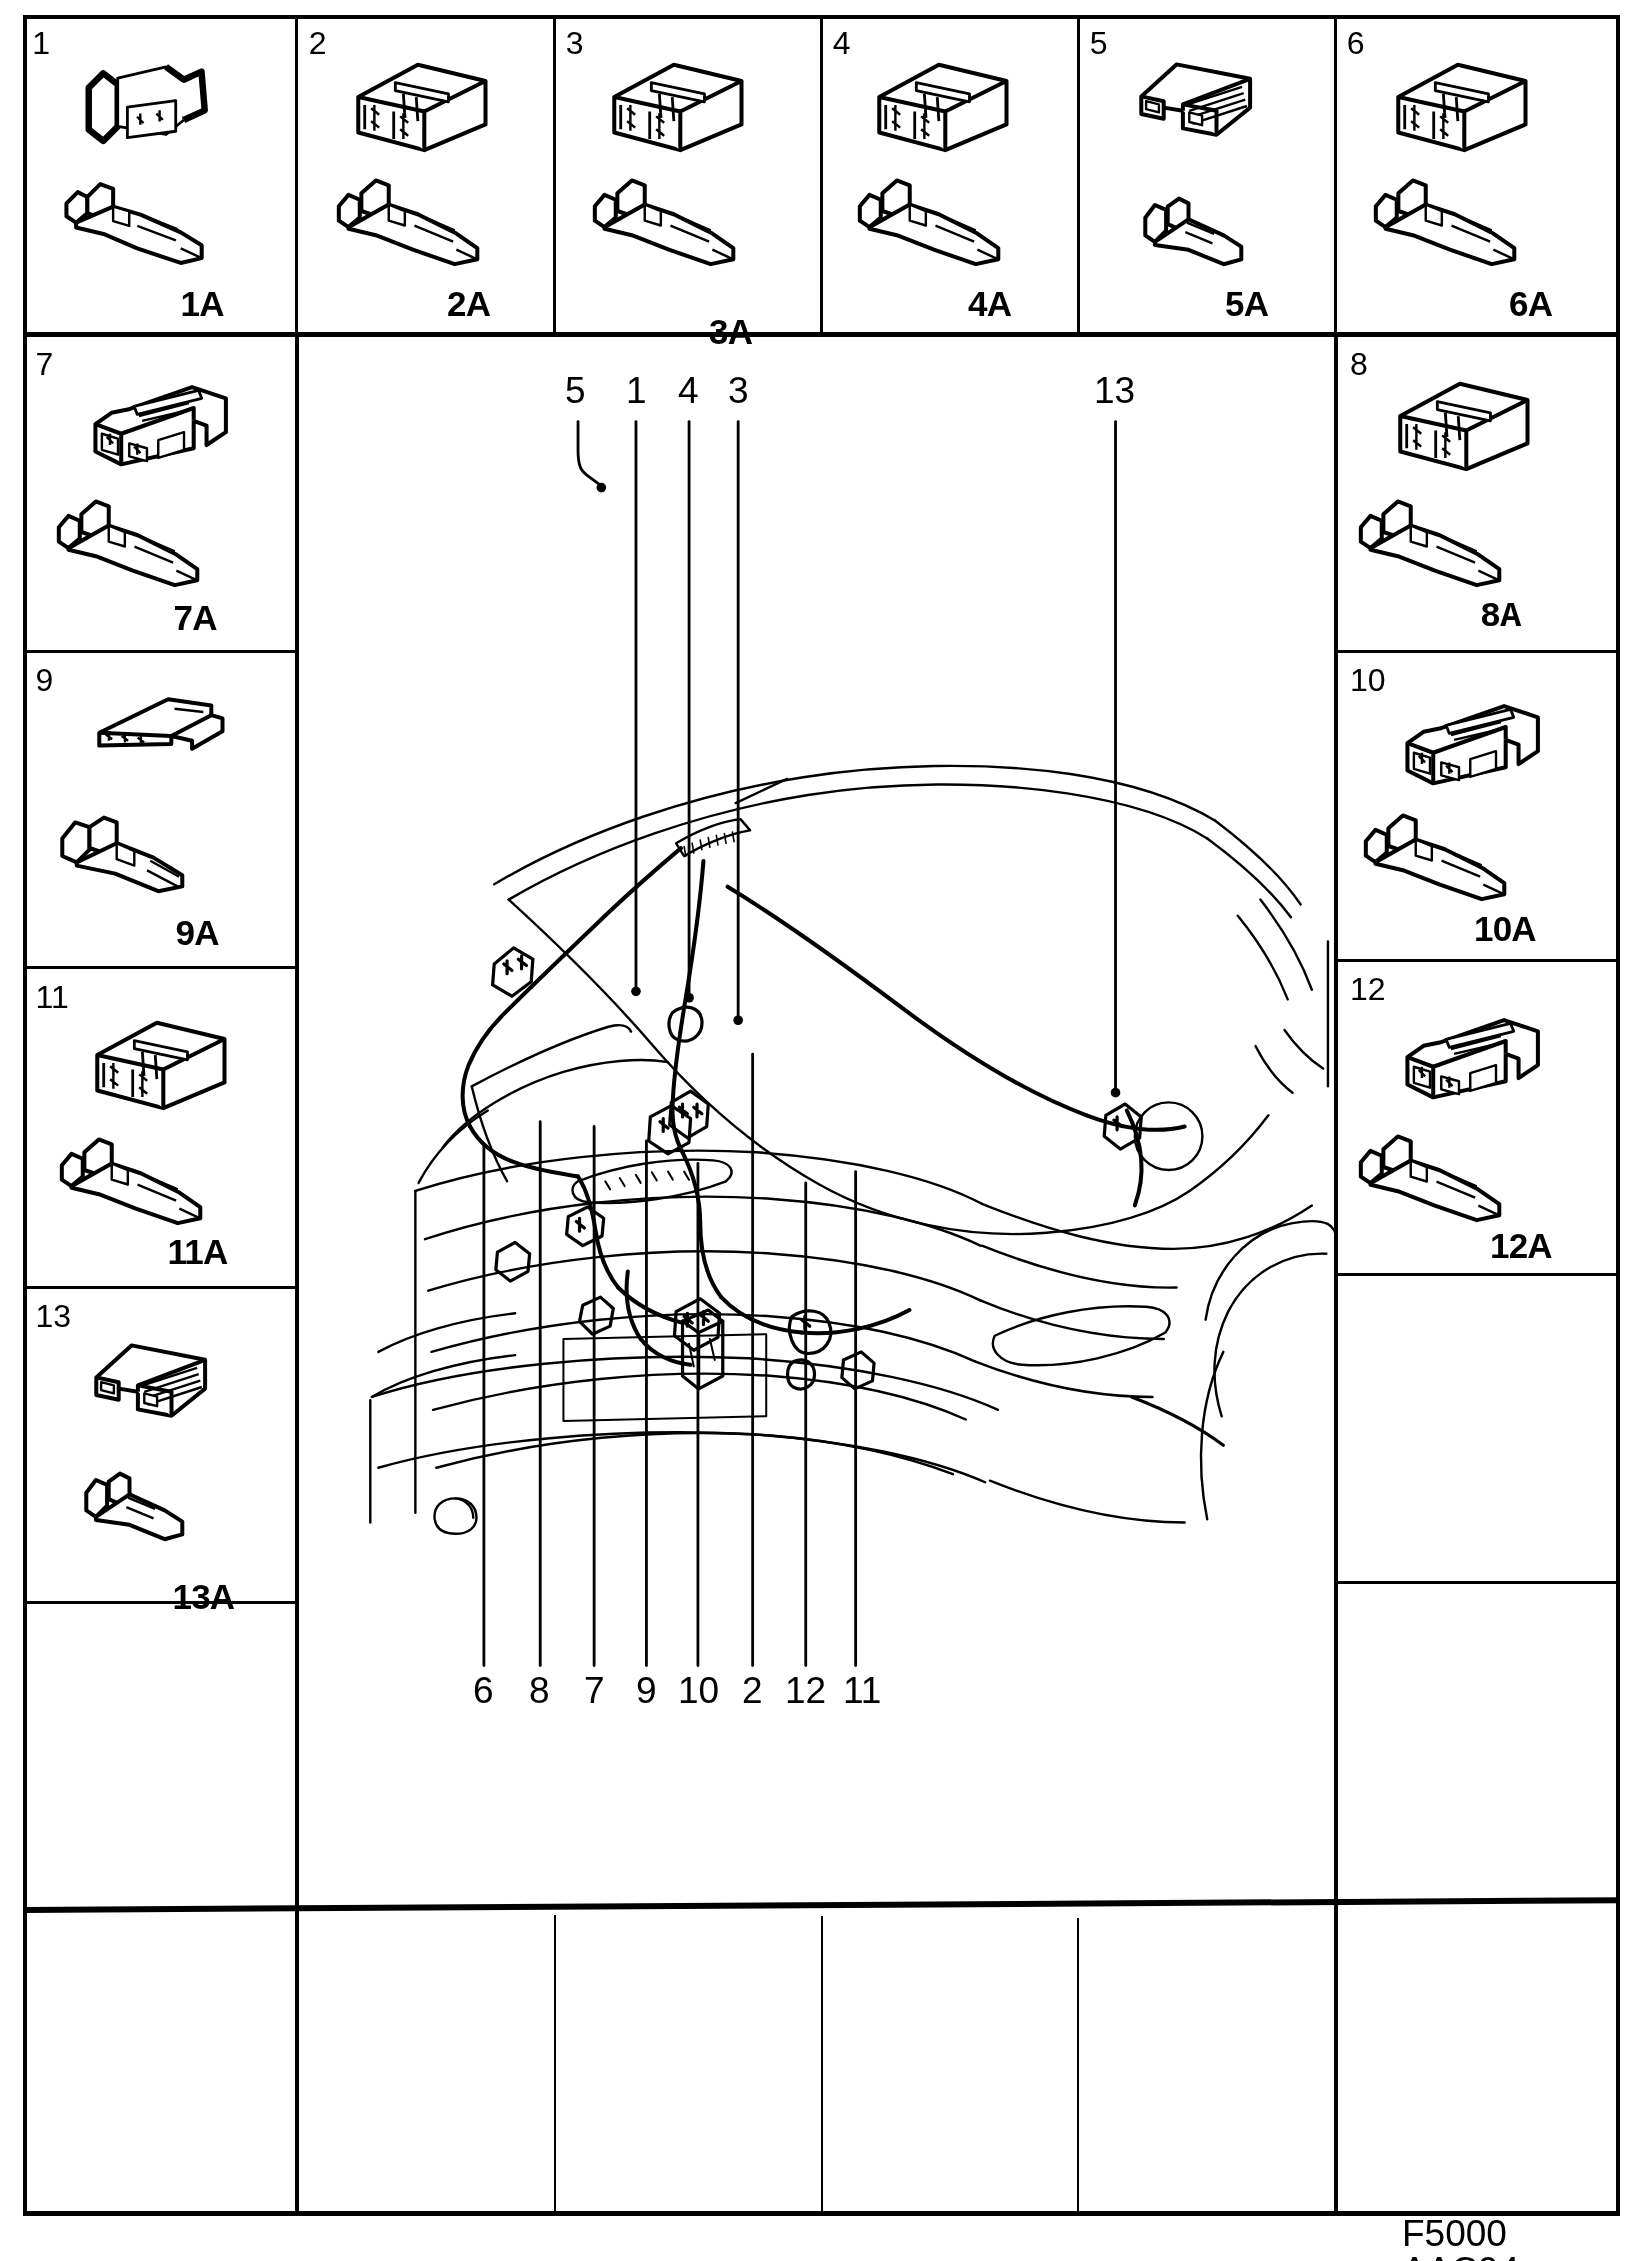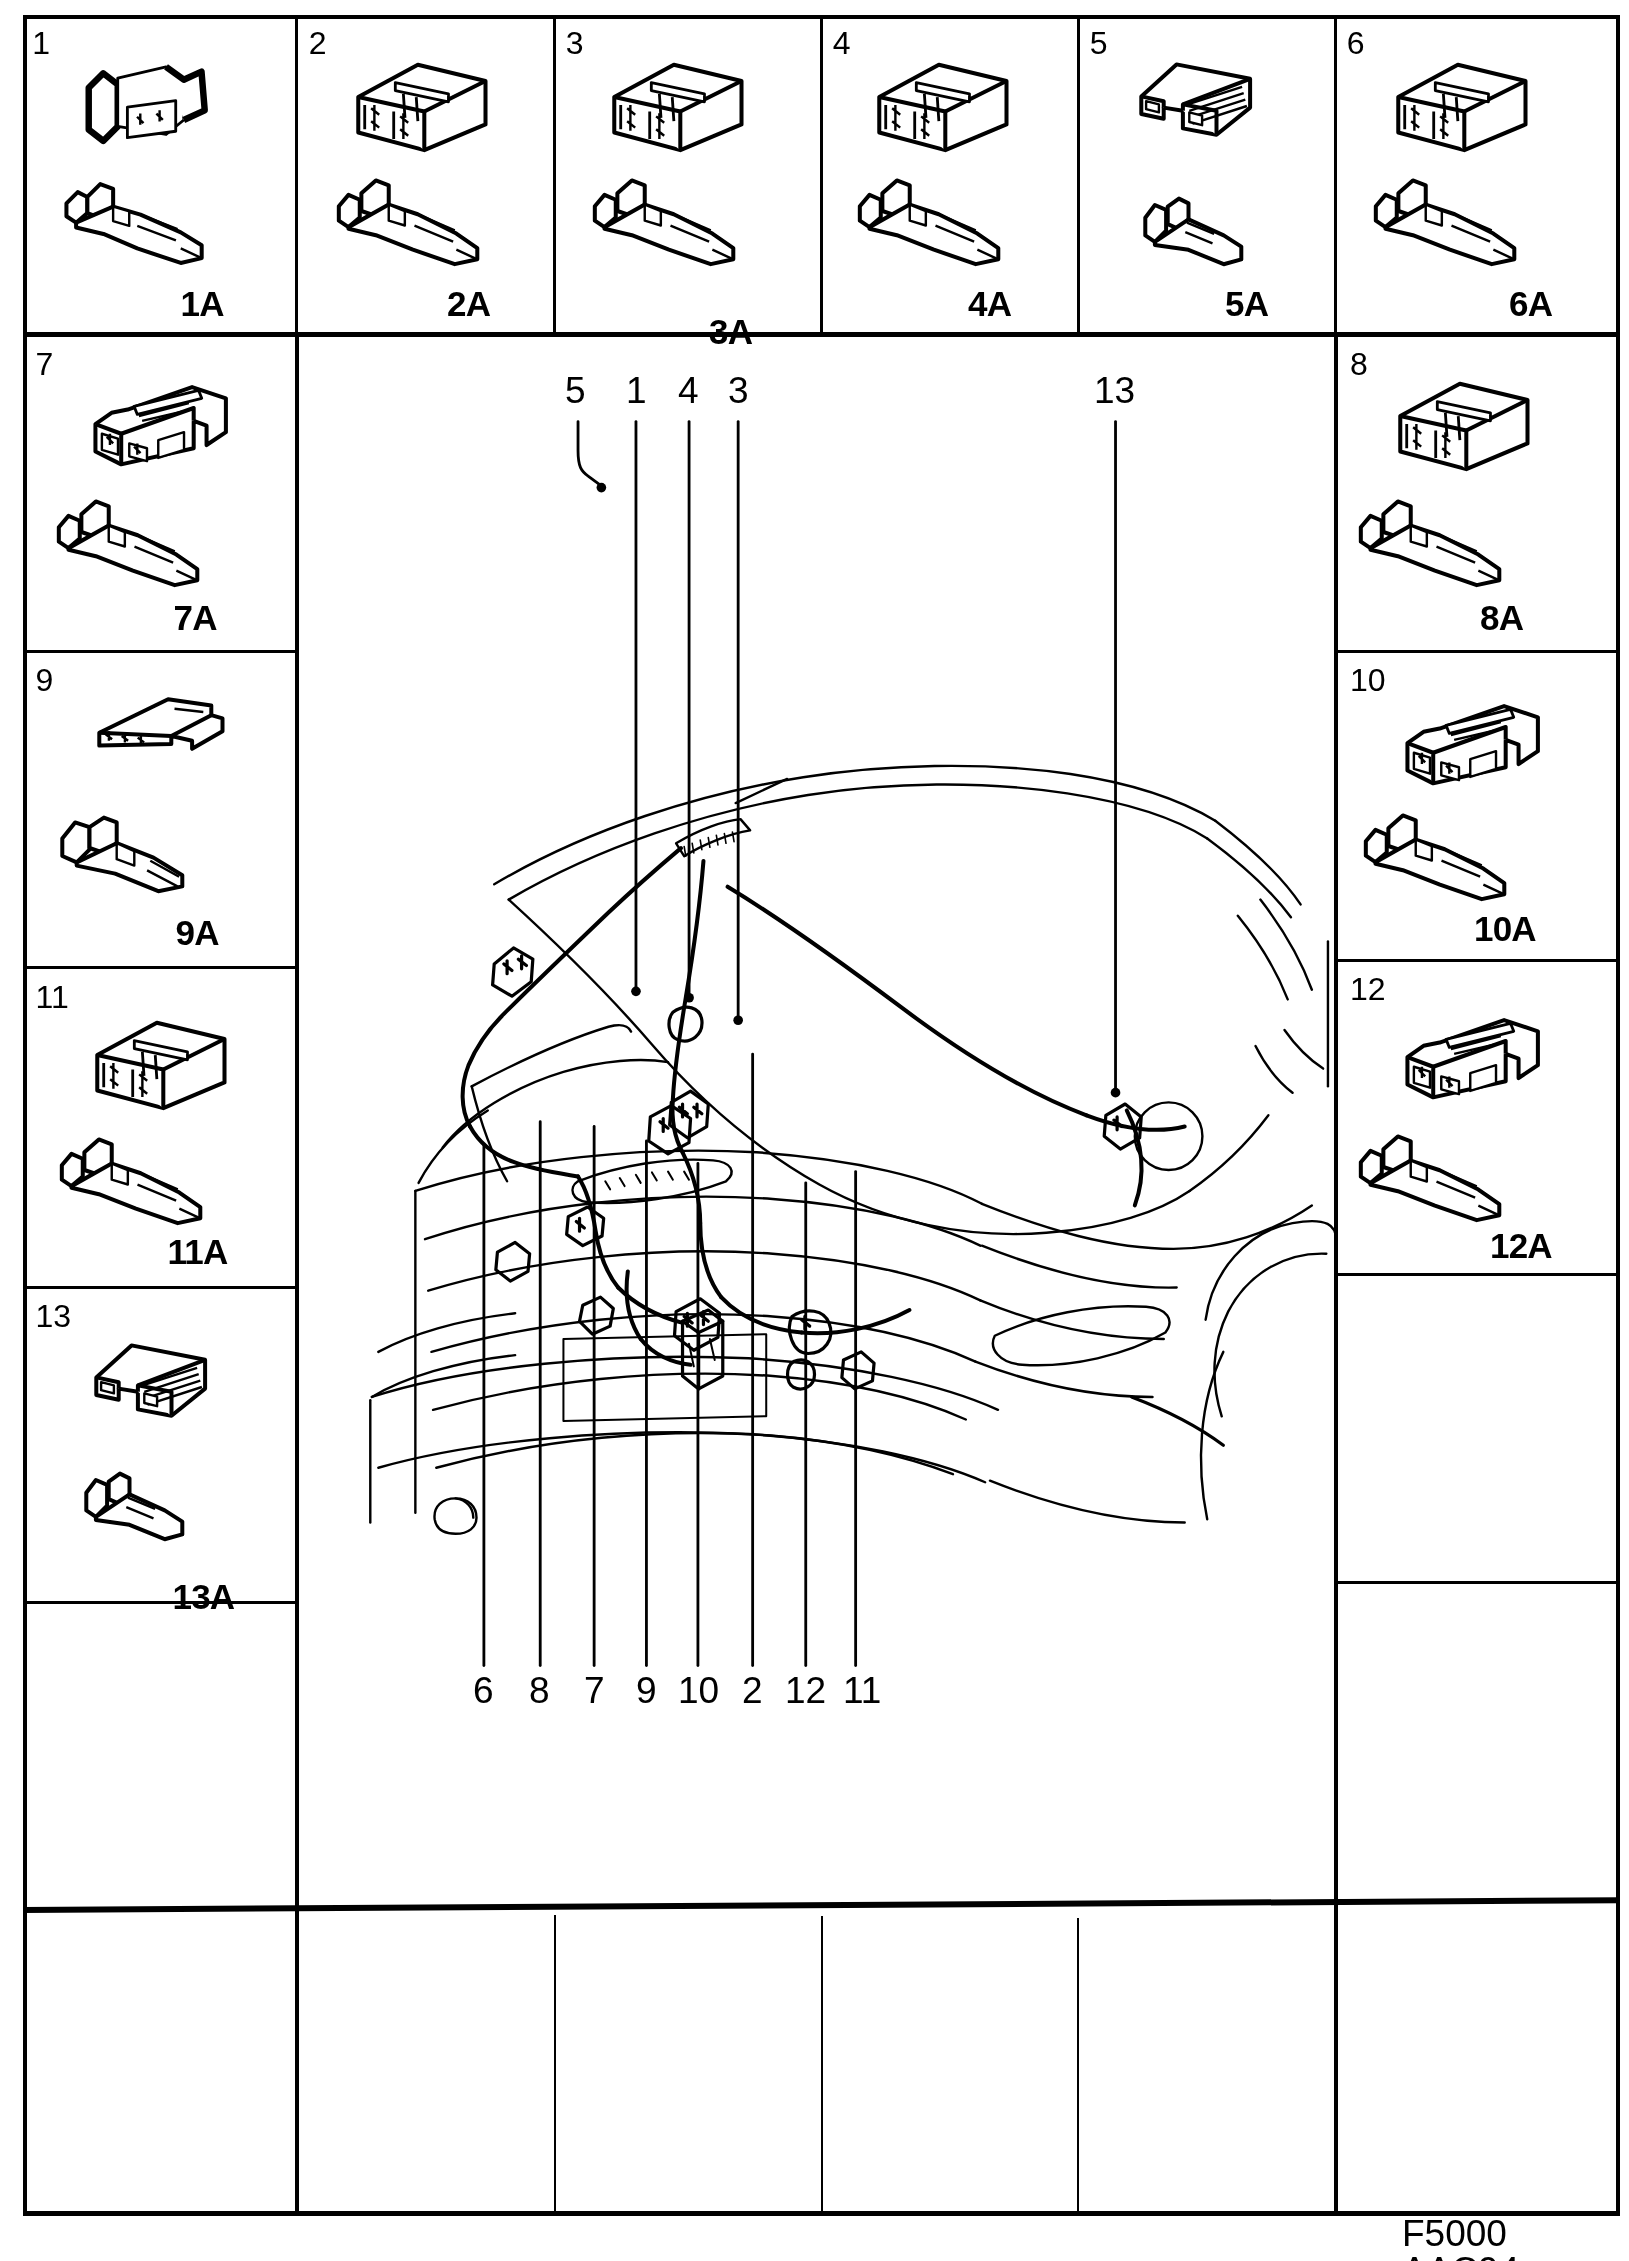--- a/index.html
+++ b/index.html
@@ -390,21 +390,21 @@
         <g fill="#fff" stroke="#000" stroke-width="5" stroke-linejoin="round">
           <path d="M6 36 L18 22 L32 28 L32 50 L18 62 L6 54 Z"></path>
           <path d="M34 20 L52 4 L68 10 L68 34 L52 48 L34 42 Z"></path>
           <path d="M18 62 L68 34 L104 46 L152 70 L178 88 L178 102 L150 108 L98 90 L52 72 L18 64 Z"></path>
           <path d="M68 34 L88 42 L88 60 L68 54 Z" stroke-width="3"></path>
           <path d="M104 46 L150 66 M100 60 L148 80" stroke-width="3"></path>
           <path d="M152 70 L178 88 M152 90 L178 102" stroke-width="3"></path>
         </g>
       </svg>
     </div>
-    <span class="cell-sub" style="left:143px;top:263px;">8A</span>
+    <span class="cell-sub" style="left:143px;top:263px;font-family:Liberation Mono, monospace;">8A</span>
   </div>
 
   <div class="cell" style="left:1337px;top:653px;width:282px;height:306px;">
     <span class="cell-num" style="left:13px;top:11.3px;">10</span>
     <div class="art" style="left:64px;top:40px;">
       <svg width="153" height="105" viewBox="0 0 190 130">
         <g fill="#fff" stroke="#000" stroke-width="5" stroke-linejoin="round">
           <path d="M8 62 L28 48 L48 44 L128 16 L170 30 L170 72 L146 88 L146 64 L130 58 L130 92 L40 112 L8 96 Z"></path>
           <path d="M8 62 L40 74 L40 112"></path>
           <path d="M40 74 L130 42 L130 58"></path>

